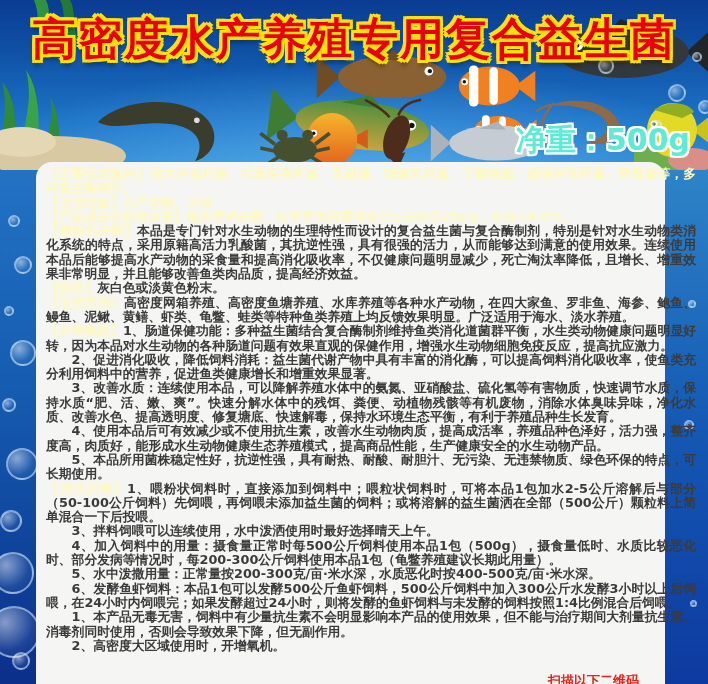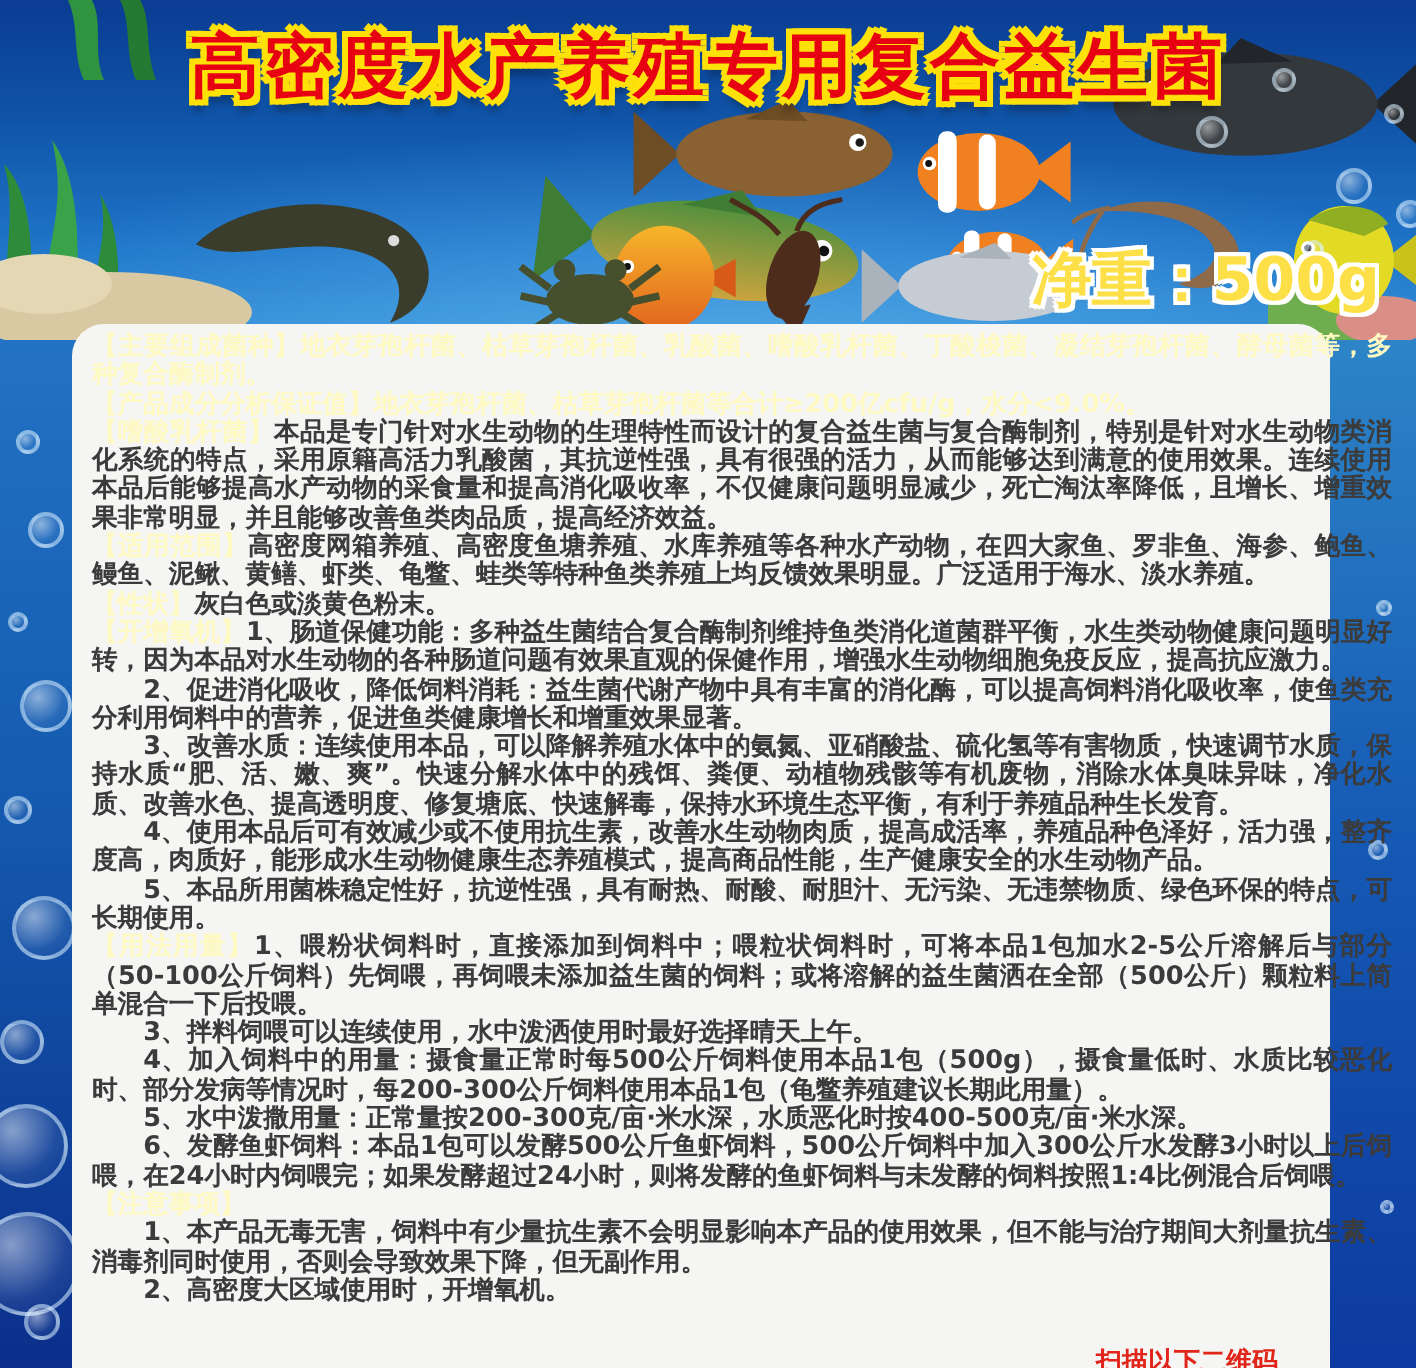--- a/index.html
+++ b/index.html
@@ -18,27 +18,27 @@
     background:linear-gradient(180deg,#2e86c8 0%,#1559b4 50%,#0d3aa0 100%);}
 
   .bubble{position:absolute;border-radius:50%;z-index:6;
     border:2px solid rgba(215,238,255,.55);
     background:radial-gradient(circle at 32% 30%, rgba(255,255,255,.5), rgba(255,255,255,.07) 60%, rgba(255,255,255,0));}
 
   .deco{position:absolute;z-index:5}
 
   
   .title{position:absolute;left:0;top:10px;width:708px;text-align:center;z-index:30;
-    font-size:35px;font-weight:bold;color:#e60012;letter-spacing:2px;white-space:nowrap;
+    font-size:44px;font-weight:bold;color:#e60012;letter-spacing:2px;white-space:nowrap;
     text-shadow:-3px -3px 0 #ffe10a,0 -3px 0 #ffe10a,3px -3px 0 #ffe10a,
                 -3px 0 0 #ffe10a,3px 0 0 #ffe10a,
                 -3px 3px 0 #ffe10a,0 3px 0 #ffe10a,3px 3px 0 #ffe10a,
                 0 6px 4px rgba(0,0,0,.35);}
   .net-weight{position:absolute;right:18px;top:120px;z-index:31;
-    font-size:30px;font-weight:bold;color:#fde047;white-space:nowrap;
+    font-size:30px;font-weight:bold;color:#5eead4;white-space:nowrap;
     text-shadow:-2px -2px 0 #fff,0 -2px 0 #fff,2px -2px 0 #fff,
                 -2px 0 0 #fff,2px 0 0 #fff,
                 -2px 2px 0 #fff,0 2px 0 #fff,2px 2px 0 #fff;}
 
   
   .panel{position:absolute;left:36px;top:162px;width:629px;height:522px;z-index:10;
     background:#f5f5f3;border-radius:16px 16px 0 0;}
   .content{position:absolute;left:46px;top:167px;width:650px;z-index:20;
     font-size:12.8px;line-height:14.3px;font-weight:bold;color:#3b3b3b;text-align:justify;}
   .content p{margin:0}
@@ -189,42 +189,42 @@
   <div class="title">高密度水产养殖专用复合益生菌</div>
   <div class="net-weight">
     <span>净重：</span><span>500g</span>
   </div>
 
   <div class="panel"></div>
 
   <div class="content">
     <p><span class="h">【主要组成菌种】</span><span class="red">地衣芽孢杆菌、枯草芽孢杆菌、乳酸菌、嗜酸乳杆菌、丁酸梭菌、凝结芽孢杆菌、酵母菌等，多种复合酶制剂。</span></p>
 
+    <p><span class="h">【适用对象】</span><span class="red">水产动物、环保</span></p>
 
     <p><span class="h">【产品成分分析保证值】</span><span class="red">地衣芽孢杆菌、枯草芽孢杆菌等合计≥200亿cfu/g，水分&lt;9.0%。</span></p>
 
     <p class="gap"><span class="h">【嗜酸乳杆菌】</span><span>本品是专门针对水生动物的生理特性而设计的复合益生菌与复合酶制剂，特别是针对水生动物类消化系统的特点，采用原籍高活力乳酸菌，其抗逆性强，具有很强的活力，从而能够达到满意的使用效果。连续使用本品后能够提高水产动物的采食量和提高消化吸收率，不仅健康问题明显减少，死亡淘汰率降低，且增长、增重效果非常明显，并且能够改善鱼类肉品质，提高经济效益。</span></p>
 
+    <p><span class="h">【性状】</span><span>灰白色或淡黄色粉末。</span></p>
+
     <p><span class="h">【适用范围】</span><span>高密度网箱养殖、高密度鱼塘养殖、水库养殖等各种水产动物，在四大家鱼、罗非鱼、海参、鲍鱼、鳗鱼、泥鳅、黄鳝、虾类、龟鳖、蛙类等特种鱼类养殖上均反馈效果明显。广泛适用于海水、淡水养殖。</span></p>
-
-    <p><span class="h">【性状】</span><span>灰白色或淡黄色粉末。</span></p>
 
     <p><span class="h">【开增氧机】</span><span>1、肠道保健功能：多种益生菌结合复合酶制剂维持鱼类消化道菌群平衡，水生类动物健康问题明显好转，因为本品对水生动物的各种肠道问题有效果直观的保健作用，增强水生动物细胞免疫反应，提高抗应激力。</span></p>
     <p class="item">2、促进消化吸收，降低饲料消耗：益生菌代谢产物中具有丰富的消化酶，可以提高饲料消化吸收率，使鱼类充分利用饲料中的营养，促进鱼类健康增长和增重效果显著。</p>
     <p class="item">3、改善水质：连续使用本品，可以降解养殖水体中的氨氮、亚硝酸盐、硫化氢等有害物质，快速调节水质，保持水质“肥、活、嫩、爽”。快速分解水体中的残饵、粪便、动植物残骸等有机废物，消除水体臭味异味，净化水质、改善水色、提高透明度、修复塘底、快速解毒，保持水环境生态平衡，有利于养殖品种生长发育。</p>
     <p class="item">4、使用本品后可有效减少或不使用抗生素，改善水生动物肉质，提高成活率，养殖品种色泽好，活力强，整齐度高，肉质好，能形成水生动物健康生态养殖模式，提高商品性能，生产健康安全的水生动物产品。</p>
     <p class="item">5、本品所用菌株稳定性好，抗逆性强，具有耐热、耐酸、耐胆汁、无污染、无违禁物质、绿色环保的特点，可长期使用。</p>
 
     <p><span class="h">【用法用量】</span><span>1、喂粉状饲料时，直接添加到饲料中；喂粒状饲料时，可将本品1包加水2-5公斤溶解后与部分（50-100公斤饲料）先饲喂，再饲喂未添加益生菌的饲料；或将溶解的益生菌洒在全部（500公斤）颗粒料上简单混合一下后投喂。</span></p>
     <p class="item">3、拌料饲喂可以连续使用，水中泼洒使用时最好选择晴天上午。</p>
     <p class="item">4、加入饲料中的用量：摄食量正常时每500公斤饲料使用本品1包（500g），摄食量低时、水质比较恶化时、部分发病等情况时，每200-300公斤饲料使用本品1包（龟鳖养殖建议长期此用量）。</p>
     <p class="item">5、水中泼撒用量：正常量按200-300克/亩·米水深，水质恶化时按400-500克/亩·米水深。</p>
     <p class="item">6、发酵鱼虾饲料：本品1包可以发酵500公斤鱼虾饲料，500公斤饲料中加入300公斤水发酵3小时以上后饲喂，在24小时内饲喂完；如果发酵超过24小时，则将发酵的鱼虾饲料与未发酵的饲料按照1:4比例混合后饲喂。</p>
 
-    <p><span class="h">【注意事项】</span></p>
     <p class="item">1、本产品无毒无害，饲料中有少量抗生素不会明显影响本产品的使用效果，但不能与治疗期间大剂量抗生素、消毒剂同时使用，否则会导致效果下降，但无副作用。</p>
     <p class="item">2、高密度大区域使用时，开增氧机。</p>
 
   </div>
 
   <div class="qr-caption">扫描以下二维码</div>
 
 </div>
 
 </body></html>

